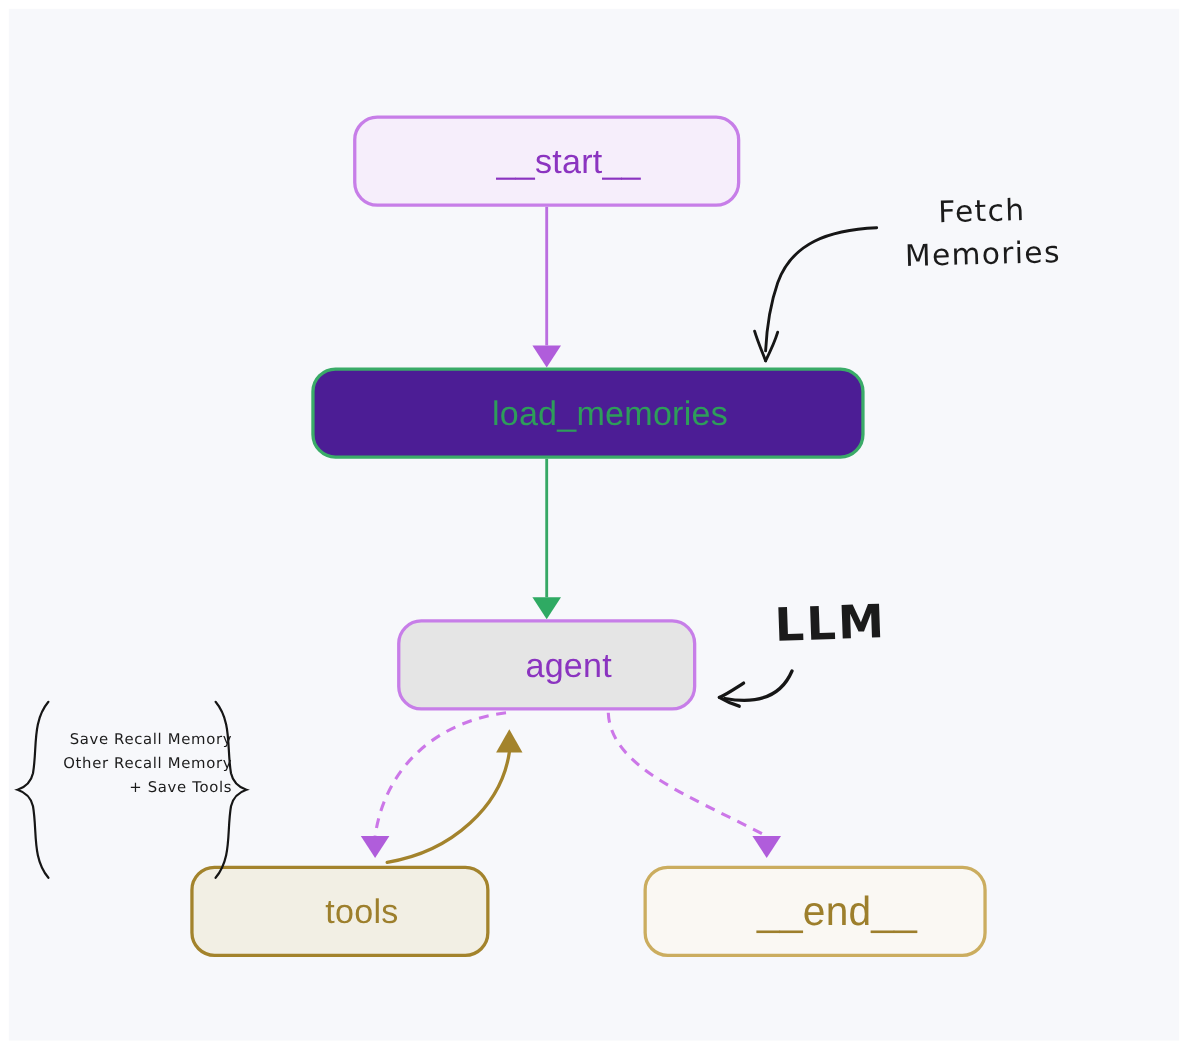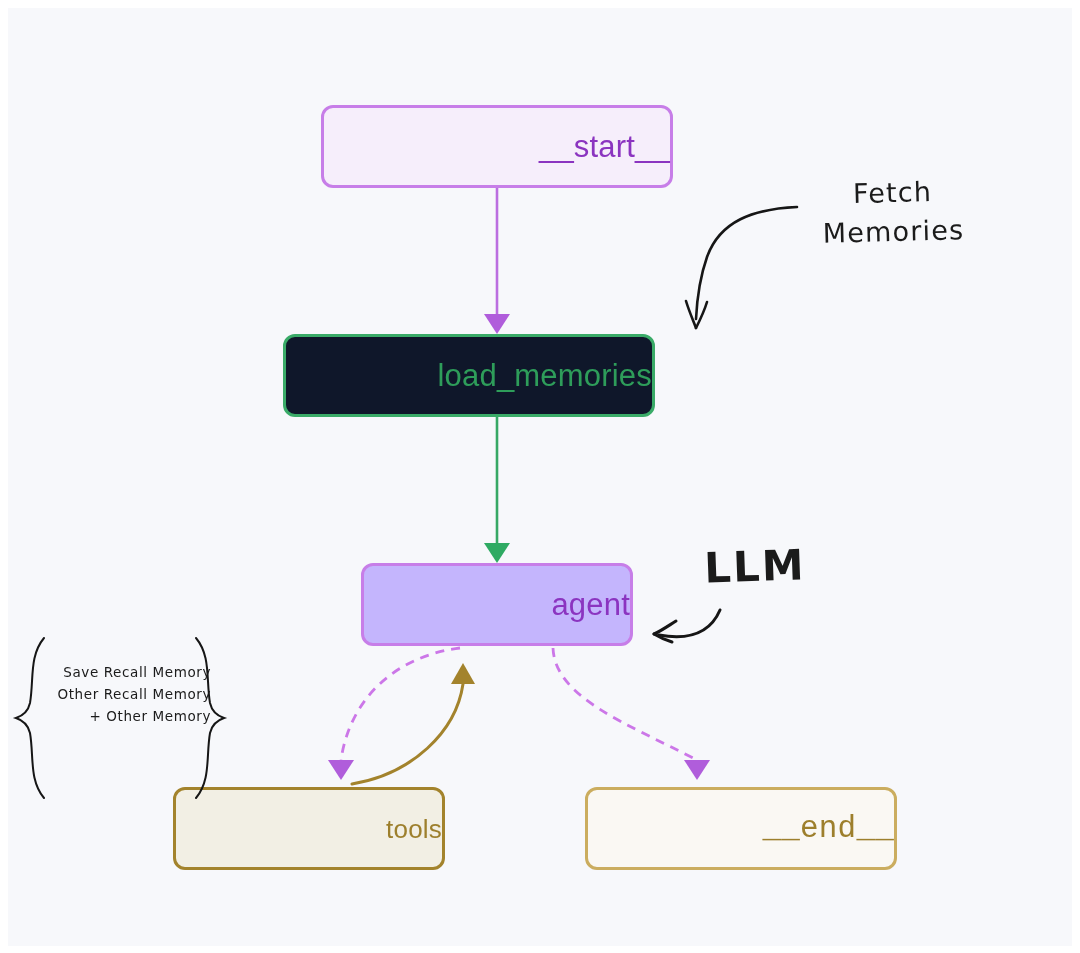--- a/index.html
+++ b/index.html
@@ -24,22 +24,22 @@
     background: #f7f8fb;
     overflow: hidden;
   }
 
   
   .node {
     position: absolute;
     box-sizing: border-box;
     display: flex;
     align-items: center;
-    justify-content: flex-end;
-    border-radius: 12px;
+    justify-content: center;
+    border-radius: 22px;
     border-style: solid;
     z-index: 3;
     user-select: none;
     padding-left: 40px;
   }
   .node .node-label {
     font-family: "Liberation Sans", sans-serif;
     font-weight: 400;
     letter-spacing: 0.2px;
     line-height: 1;
@@ -50,53 +50,53 @@
     left: 313px;  top: 97px;
     width: 352px; height: 83px;
     background: #f6eefb;
     border-color: #c77ee8;
     border-width: 3px;
   }
   .node-start .node-label { color: #8b34c0; font-size: 31px; }
 
   .node-load {
     left: 275px;  top: 326px;
-    width: 372px; height: 83px;
-    background: #0f172a;
+    width: 503px; height: 83px;
+    background: #4c1d95;
     border-color: #3aab68;
     border-width: 3px;
   }
   .node-load .node-label { color: #2e9d5a; font-size: 31px; }
 
   .node-agent {
     left: 353px;  top: 555px;
     width: 272px; height: 83px;
-    background: #c4b5fd;
+    background: #e5e5e5;
     border-color: #c77ee8;
     border-width: 3px;
   }
   .node-agent .node-label { color: #8b34c0; font-size: 31px; }
 
   .node-tools {
     left: 165px;  top: 779px;
     width: 272px; height: 83px;
     background: #f2efe4;
     border-color: #a3832c;
     border-width: 3px;
   }
-  .node-tools .node-label { color: #9d7f2c; font-size: 26px; }
+  .node-tools .node-label { color: #9d7f2c; font-size: 31px; }
 
   .node-end {
     left: 577px;  top: 779px;
     width: 312px; height: 83px;
     background: #faf8f3;
     border-color: #cbad5f;
     border-width: 3px;
   }
-  .node-end .node-label { color: #9d7f2c; font-size: 31px; font-family: Liberation Mono, monospace; }
+  .node-end .node-label { color: #9d7f2c; font-size: 37px; }
 
   
   #edges, #annot-layer {
     position: absolute;
     left: 0; top: 0;
     width: 1064px;
     height: 938px;
   }
   #edges { z-index: 2; }
   #annot-layer { z-index: 4; }
@@ -236,16 +236,16 @@
     <div>Memories</div>
   </div>
 
   <div class="hand hand-llm">
     <div>LLM</div>
   </div>
 
   <div class="hand hand-tools-list">
     <div>Save Recall Memory</div>
     <div>Other Recall Memory</div>
-    <div>+ Other Memory</div>
+    <div>+ Save Tools</div>
   </div>
 
 </div>
 
 </body></html>

